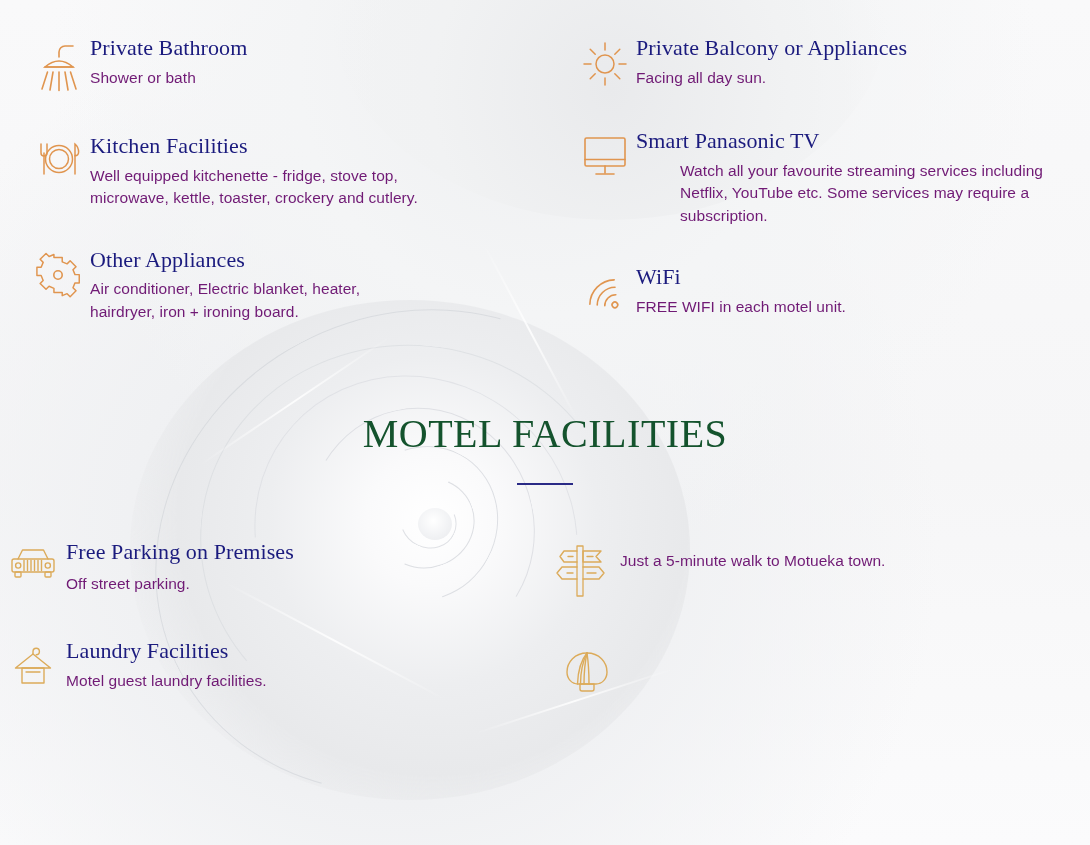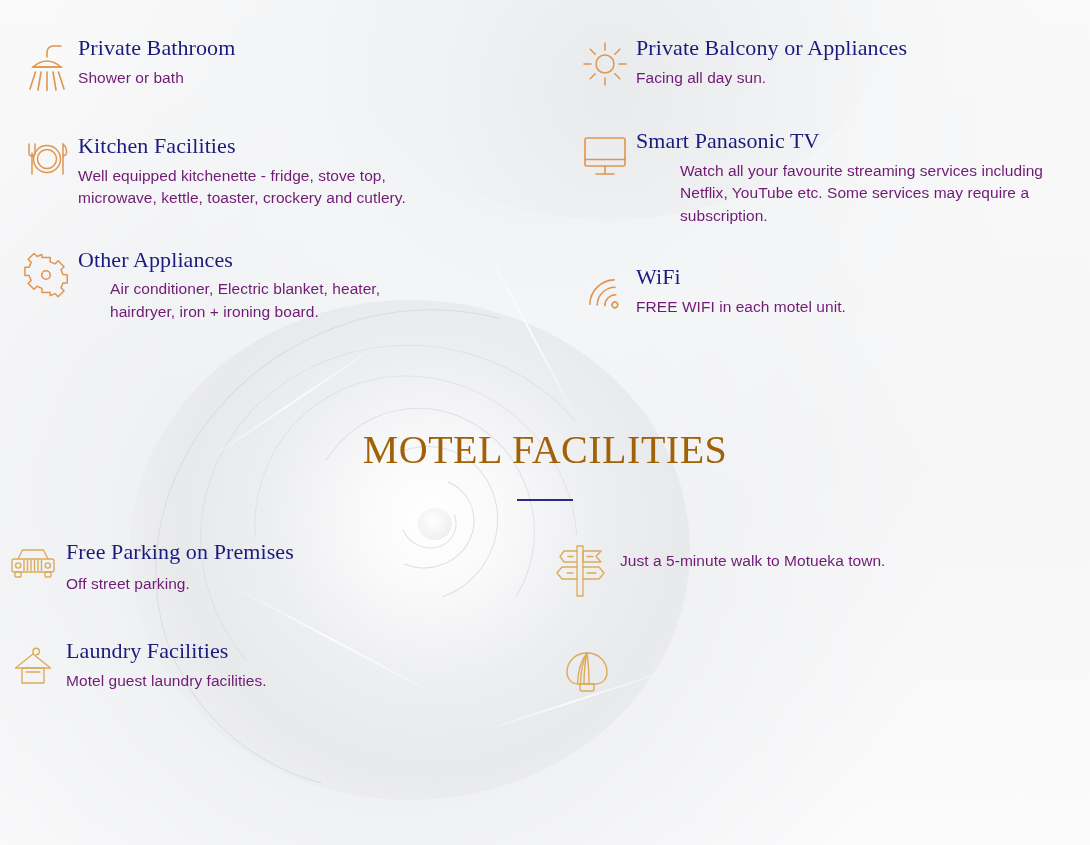--- a/index.html
+++ b/index.html
@@ -88,25 +88,25 @@
     margin:0;
     letter-spacing:.05px;
   }
 
   
   .section-title-wrap{
     position:absolute;left:0;top:410px;width:1090px;text-align:center;
   }
   .section-title{
     font-family:"Liberation Serif", serif;
-    color:#a16207;
+    color:#14532d;
     font-size:40px;
     letter-spacing:.5px;
     font-weight:400;
-    margin:16px;
+    margin:0;
   }
   .title-rule{
     width:56px;height:2px;background:#2a2a86;margin:26px auto 0 auto;
   }
 
   svg{display:block;}
 </style>
 </head>
 <body>
 
@@ -124,21 +124,21 @@
     <div class="arc a7"></div>
     <div class="eye"></div>
     <div class="ridge r1"></div>
     <div class="ridge r2"></div>
     <div class="ridge r3"></div>
     <div class="ridge r4"></div>
   </div>
 
   <div class="cols" style="top:36px;left:0;">
 
-    <div class="col" style="width:560px;padding-left:16px;">
+    <div class="col" style="width:560px;padding-left:28px;">
 
       <div class="feature" style="margin-bottom:40px;">
         <div class="ficon" style="width:62px;padding-top:6px;">
           <svg width="50" height="52" viewBox="0 0 50 52" fill="none" stroke="#e0954f" stroke-width="1.6" stroke-linecap="round">
             <path d="M25 15 V10 a6 6 0 0 1 6-6 h8"></path>
             <path d="M11 25 q14 -12 28 0 z" fill="none"></path>
             <path d="M11 25 h28"></path>
             <path d="M13.5 30 L8 47"></path>
             <path d="M19 30 L16 48"></path>
             <path d="M25 30 L25 48.5"></path>
@@ -171,21 +171,21 @@
 
       <div class="feature">
         <div class="ficon" style="width:62px;padding-top:4px;">
           <svg width="48" height="48" viewBox="0 0 48 48" fill="none" stroke="#e0954f" stroke-width="1.6" stroke-linejoin="round">
             <path d="M19.5 5 h9 v4.6 l5.3 2.2 l3.3 -3.3 l6.4 6.4 l-3.3 3.3 l2.2 5.3 h4.6 v9 h-4.6 l-2.2 5.3 l3.3 3.3 l-6.4 6.4 l-3.3 -3.3 l-5.3 2.2 V43 h-9 v-4.6 l-5.3 -2.2 l-3.3 3.3 l-6.4 -6.4 l3.3 -3.3 l-2.2 -5.3 H1 v-9 h4.6 l2.2 -5.3 l-3.3 -3.3 l6.4 -6.4 l3.3 3.3 l5.3 -2.2 z" transform="translate(1,1) scale(0.92)"></path>
             <circle cx="23" cy="23" r="4.2"></circle>
           </svg>
         </div>
         <div class="ftext">
           <p class="fhead">Other Appliances</p>
-          <p class="fdesc" style="max-width:310px;margin-left:32px;">Air conditioner, Electric blanket, heater, hairdryer, iron + ironing board.</p>
+          <p class="fdesc" style="max-width:310px;">Air conditioner, Electric blanket, heater, hairdryer, iron + ironing board.</p>
         </div>
       </div>
 
     </div>
 
     <div class="col" style="width:530px;padding-left:14px;">
 
       <div class="feature" style="margin-bottom:40px;">
         <div class="ficon" style="width:62px;padding-top:4px;">
           <svg width="48" height="48" viewBox="0 0 48 48" fill="none" stroke="#e0954f" stroke-width="1.5" stroke-linecap="round">

